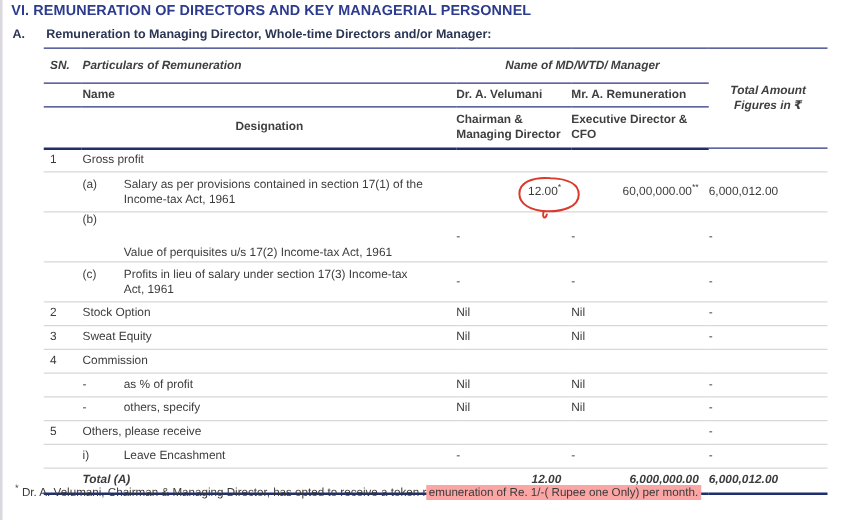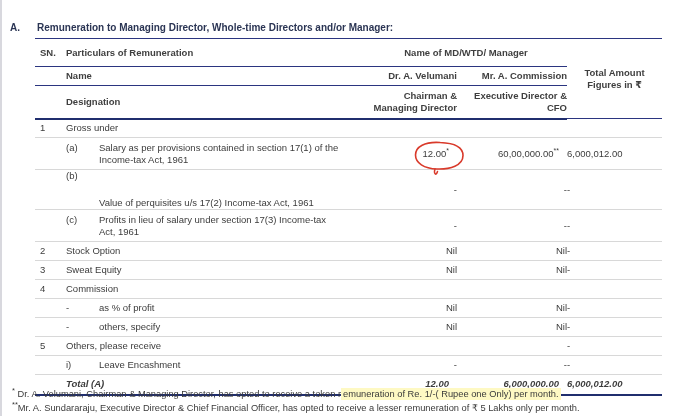--- a/index.html
+++ b/index.html
@@ -25,63 +25,64 @@
     font-size:9.5px; color:#3c3c3c;
   }
   col.c-sn    { width:30px; }
   col.c-part  { width:300px; }
   col.c-v1    { width:92px; }
   col.c-v2    { width:110px; }
   col.c-tot   { width:95px; }
 
   td { padding:0; vertical-align:middle; line-height:12px; }
   .hb { font-weight:bold; color:#3f3f3f; }
-  tr.h1 { height:28px; }
+  tr.h1 { height:28px;font-style:italic; }
   tr.h2 { height:19px; }
   tr.h3 { height:33px; }
   tr.h1 td, tr.h2 td { border-bottom:1px solid #2b3580; }
   tr.h3 td, td.tot-head { border-bottom:2.5px solid #202e6e; }
   tr.top-line td { border-top:1.5px solid #2b3580; }
   td.group-head { text-align:center; }
   td.tot-head { text-align:center; vertical-align:middle; }
 
   tr.short { height:19px; }
   tr.tall  { height:32px; }
   tr.sep td { border-bottom:1px solid #d8d8d8; }
   tr.total-row { height:20px; font-weight:bold; }
   tr.total-row td { border-top:1px solid #d8d8d8; border-bottom:2.5px solid #202e6e;font-style:italic; }
 
   td.sn   { padding-left:5px; }
   td.part { padding-left:1px; }
   .mk  { display:inline-block; width:33px; vertical-align:top; }
   .lbl2 { display:inline-block; width:240px; vertical-align:top; }
   .just .lbl2 { text-align:justify;margin-top:27px; }
-  td.v { text-align:right; }
+  td.v { text-align:left; }
   td.v.num { text-align:right; padding-right:8px; }
   td.t { text-align:left; padding-right:6px; }
   sup { font-size:7px; vertical-align:super; line-height:0; }
 
   .circ { position:relative; display:inline-block; }
   .circ svg { position:absolute; left:-11px; top:-9px; pointer-events:none; }
 
   .footnote {
     position:absolute; left:10px; width:676px; font-size:9.3px;
     color:#3a3a3a; line-height:13px; white-space:nowrap;
   }
   .fn1 { top:388px; }
   .fn2 { top:402px; }
   .footnote sup { font-size:7.5px; }
-  .hl { background:#fef9c3; padding:1px 2px; }
+  .hl { background:#fca5a5; padding:1px 2px; }
   .hl:empty { padding:0; background:none; }
 </style>
 </head>
 <body>
 
 <div class="page">
 
+  <div class="doc-title">VI. REMUNERATION OF DIRECTORS AND KEY MANAGERIAL PERSONNEL</div>
 
   <div class="subheading">
     <span class="sec-marker">A.</span>
     <span>Remuneration to Managing Director, Whole-time Directors and/or Manager:</span>
   </div>
 
   <table class="remuneration">
     <colgroup>
       <col class="c-sn">
         <col class="c-part">
@@ -93,31 +94,31 @@
     <tbody>
         <tr class="h1 top-line">
       <td class="sn hb">SN.</td>
       <td class="part hb">Particulars of Remuneration</td>
       <td class="group-head hb" colspan="2">Name of MD/WTD/ Manager</td>
       <td class="tot-head hb" rowspan="3">Total Amount Figures in ₹</td>
     </tr>
     <tr class="h2">
       <td class="part hb" colspan="2" style="padding-left:31px;">Name</td>
       <td class="v hb">Dr. A. Velumani</td>
-      <td class="v hb">Mr. A. Commission</td>
+      <td class="v hb">Mr. A. Remuneration</td>
     </tr>
     <tr class="h3">
-      <td class="part hb" colspan="2" style="padding-left:31px;">Designation</td>
+      <td class="part hb" colspan="2" style="padding-left:31px;text-align:center;">Designation</td>
       <td class="v hb">Chairman &amp; Managing Director</td>
       <td class="v hb">Executive Director &amp; CFO</td>
     </tr>
 
     <tr class="short sep">
       <td class="sn">1</td>
-      <td class="part"><span>Gross under</span></td>
+      <td class="part"><span>Gross profit</span></td>
       <td class="v"></td>
       <td class="v"></td>
       <td class="t"></td>
     </tr>
 
     <tr class="tall sep">
       <td class="sn"></td>
       <td class="part">
         <span class="mk">(a)</span><span class="lbl2">Salary as per provisions contained in section 17(1) of the Income-tax Act, 1961</span>
       </td>
@@ -225,17 +226,14 @@
       <td class="v num">6,000,000.00</td>
       <td class="t">6,000,012.00</td>
     </tr>
   </tbody>
     </table>
 
   <div class="footnote fn1">
     <sup>*</sup>
     <span>Dr. A. Velumani, Chairman &amp; Managing Director, has opted to receive a token r</span><span class="hl">emuneration of Re. 1/-( Rupee one Only) per month.</span><span></span>
   </div>
-  <div class="footnote fn2">
-    <sup>**</sup><span>Mr. A. Sundararaju, Executive Director &amp; Chief Financial Officer, has opted to receive a lesser remuneration of ₹ 5 Lakhs only per month.</span><span class="hl"></span>
-  </div>
 
 </div>
 
 </body></html>

